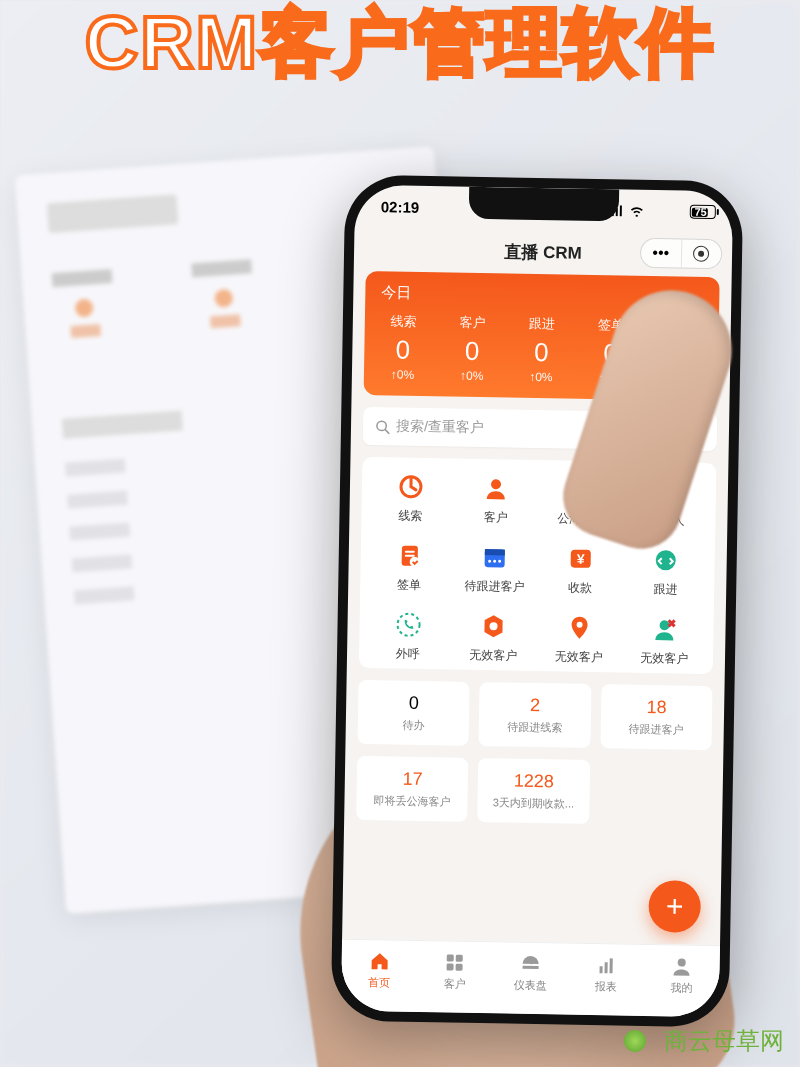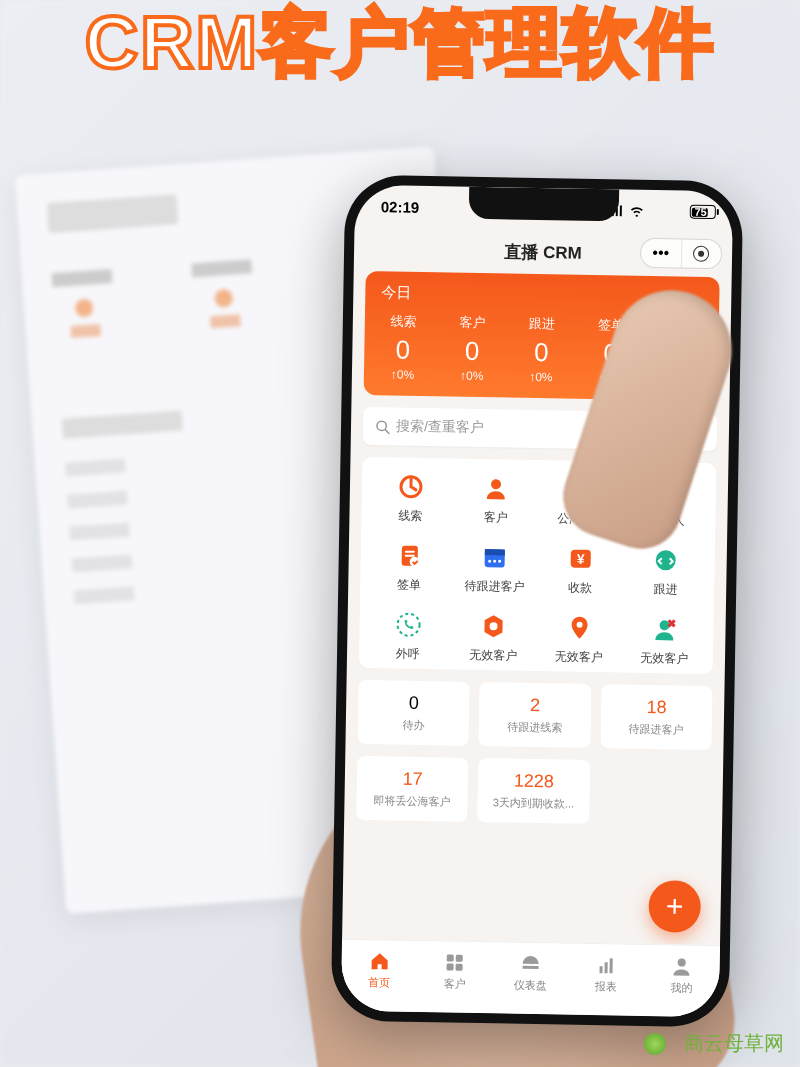--- a/index.html
+++ b/index.html
@@ -15,21 +15,21 @@
   .desktop-bg .panel .row .c .v { height:18px; width:18px; background:#f3b48a; border-radius:50%; margin:0 auto 8px;}
   .desktop-bg .panel .row .c .p { height:12px; width:30px; background:#f0c2a8; margin:0 auto;}
   .desktop-bg .panel .hd2 { height:20px; width:120px; background:#ddd; margin-bottom:24px;}
   .desktop-bg .panel .ln { height:14px; width:60px; background:#e2e2e6; margin-bottom:18px;}
 
   
   .caption { position:absolute; top:0; left:0; right:0; text-align:center; font-size:74px; font-weight:800; line-height:1.05; color:#fff; -webkit-text-stroke:4px #f96a1b; padding-top:4px; letter-spacing:2px; z-index:50; pointer-events:none;}
   .caption .l2 { display:block; }
 
   
-  .watermark { position:absolute; right:16px; bottom:10px; display:flex; align-items:center; gap:18px; color:#6fb23b; font-size:20px; font-weight:500; z-index:40;}
+  .watermark { position:absolute; right:16px; bottom:10px; display:flex; align-items:center; gap:18px; color:#6fb23b; font-size:24px; font-weight:500; z-index:40;}
   .watermark .wm-icon { width:22px; height:22px; border-radius:50%; background:radial-gradient(circle,#9ed858 0,#6fb23b 70%); }
 
   
   .hand { position:absolute; left:300px; bottom:-50px; width:420px; height:380px; background: radial-gradient(ellipse at 50% 20%, #e9c9b3 0%, #d9b39a 60%, #c99e85 100%); border-radius: 50% 50% 20% 20%; transform: rotate(-8deg); z-index:5; filter: blur(1px);}
   .thumb { position:absolute; left:590px; bottom:520px; width:120px; height:260px; background: linear-gradient(135deg,#e9c9b3,#c99e85); border-radius:60px 60px 40px 40px; transform:rotate(18deg); z-index:25; filter: blur(1px); box-shadow: -4px 4px 12px rgba(0,0,0,.15) inset;}
 
   
   .phone { position:absolute; left:338px; top:178px; width:398px; height:846px; border-radius:58px; background:#111; padding:10px; z-index:20; box-shadow:0 20px 60px rgba(0,0,0,.35); transform: rotate(1deg);}
   .screen { width:100%; height:100%; border-radius:48px; background:#f6f3f0; overflow:hidden; position:relative;}
   .notch { position:absolute; top:0; left:50%; transform:translateX(-50%); width:150px; height:32px; background:#111; border-radius:0 0 20px 20px; z-index:10;}

